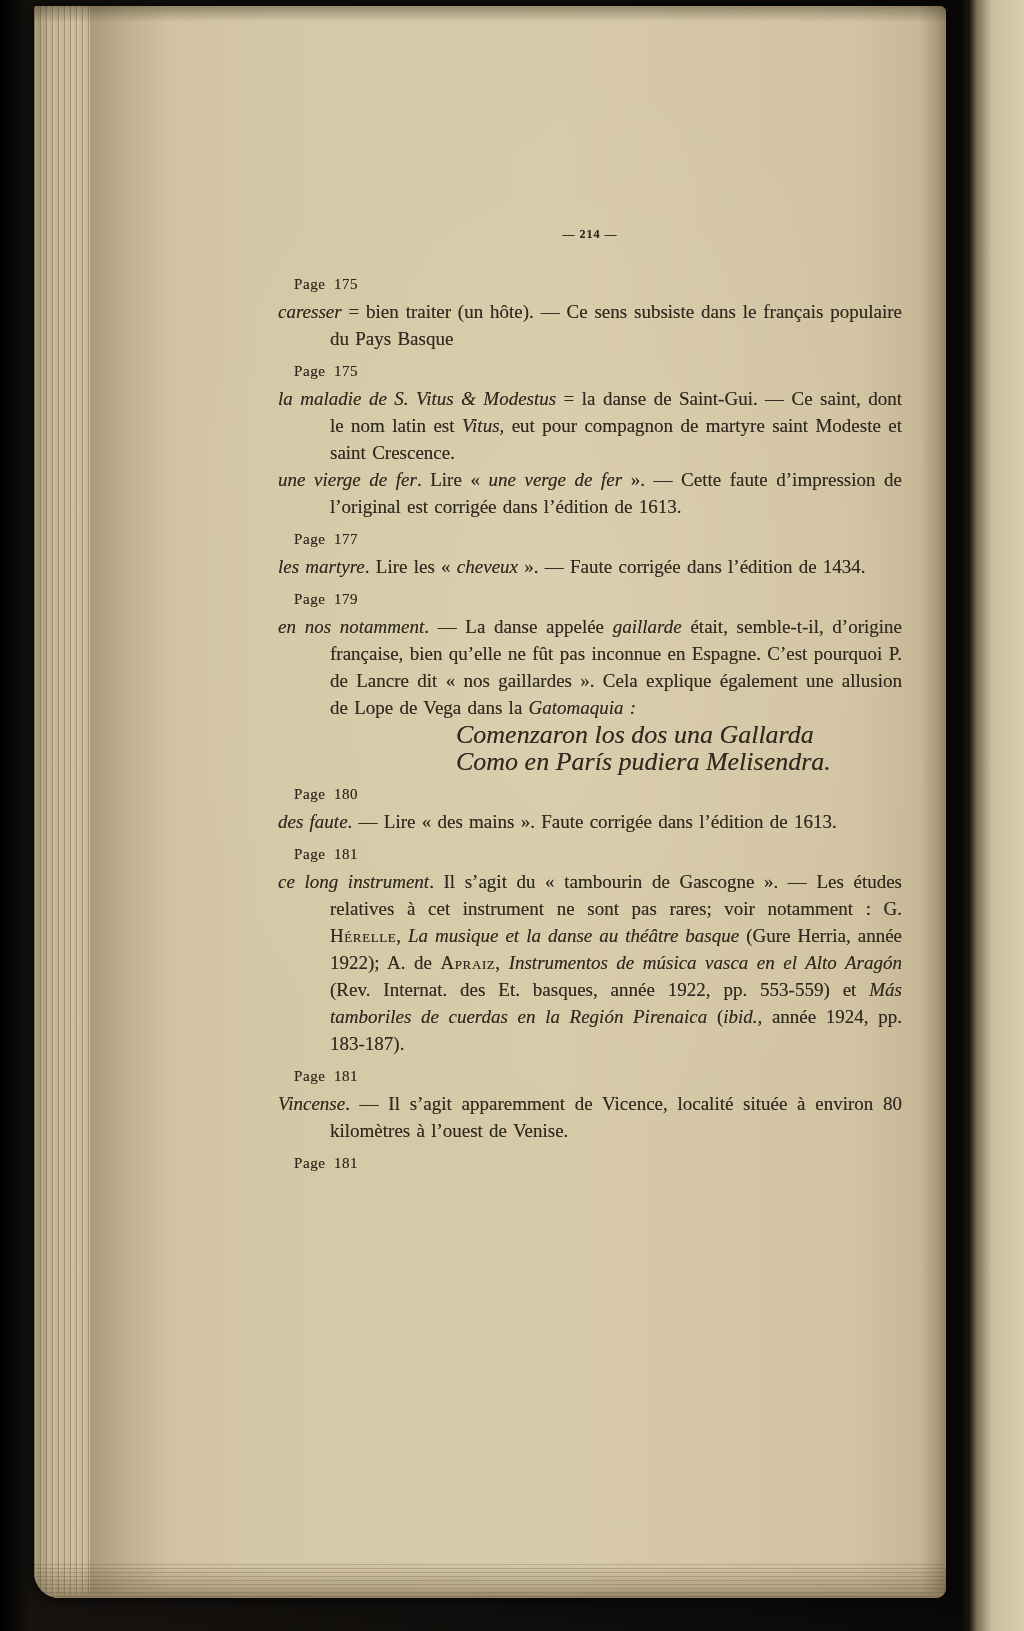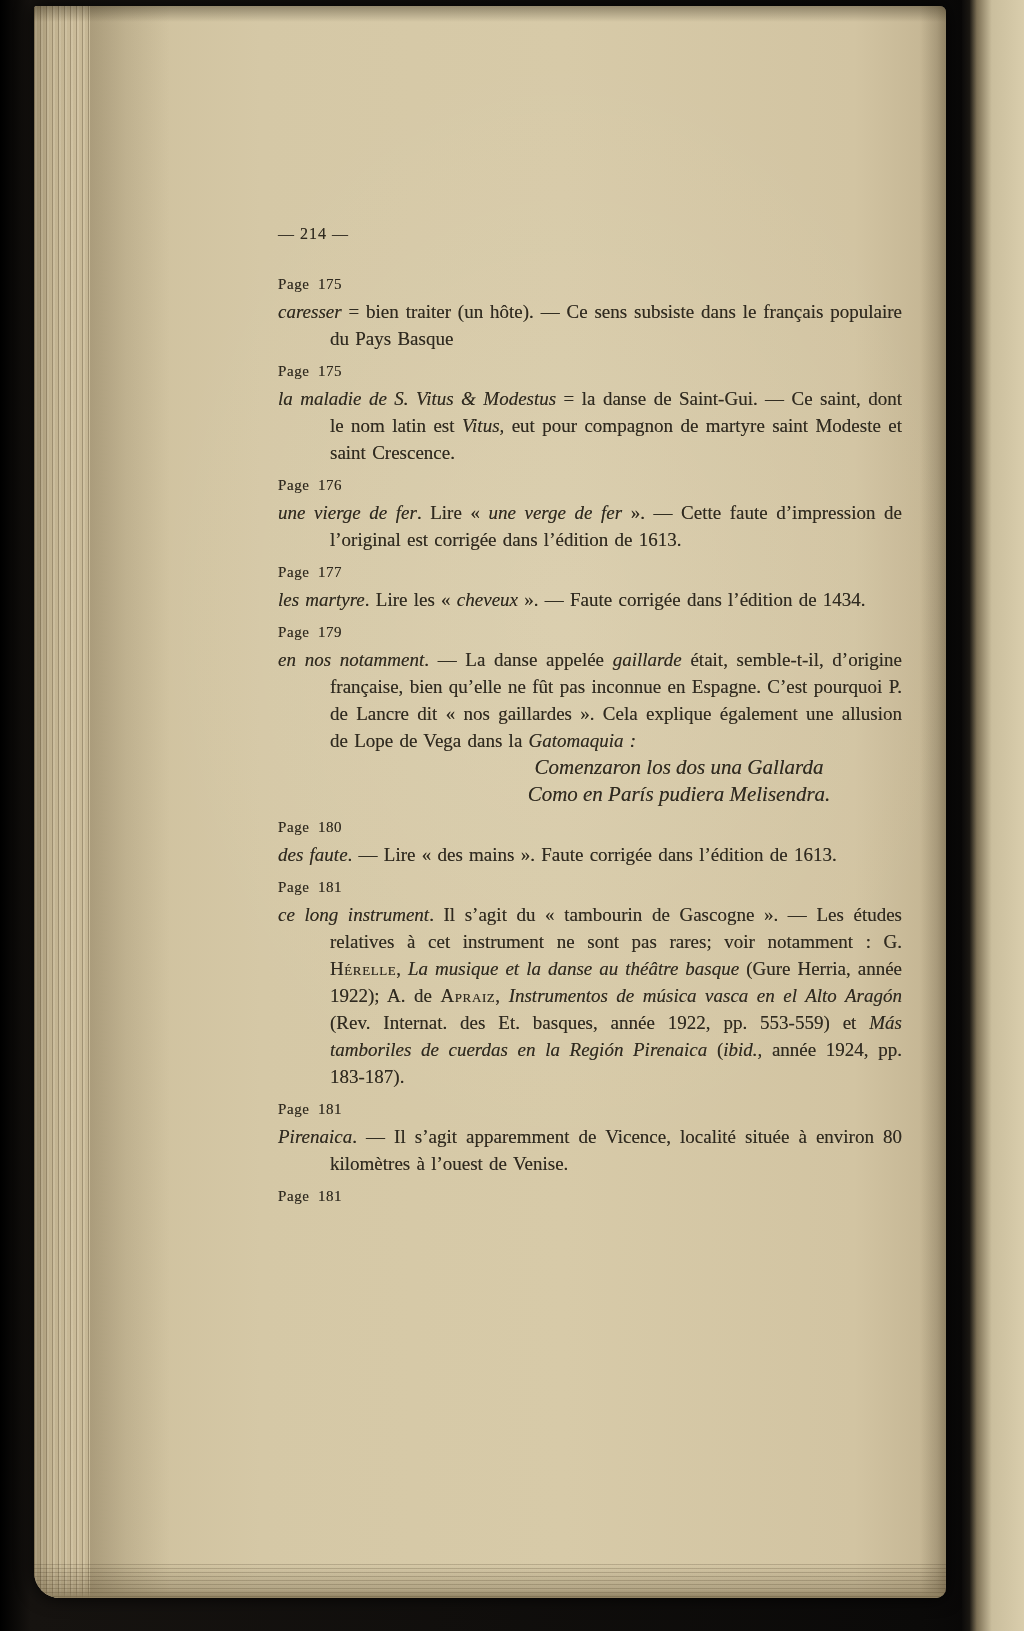--- a/index.html
+++ b/index.html
@@ -54,43 +54,44 @@
   .next-page-sliver {
     position: absolute; right: 0; top: 0; width: 62px; height: 1631px;
     background: linear-gradient(90deg, #0b0a09 0, #1a1712 12%, #7d7055 24%, #cabe9d 48%, #d9cdac 100%);
   }
   .content {
     position: absolute; left: 244px; top: 215px; width: 624px;
     color: var(--ink, #2f2a20);
     text-shadow: 0 0 0.4px rgba(55,45,28,0.55);
   }
   .folio {
-    font-size: 16px; line-height: 26px;
+    text-align: center;
+    font-size: 12px; line-height: 26px;
     margin: 0 0 28px 0;
     letter-spacing: 1px;
+    font-weight: bold;
   }
   .entry-label {
     font-size: 15px; line-height: 18px;
-    margin: 10px 0 5px;
+    margin: 10px 16px 5px;
     letter-spacing: 0.6px;
     word-spacing: 4px;
   }
   .entry-body {
     font-size: 19px; line-height: 27px;
     margin: 0;
     text-align: justify;
     padding-left: 52px;
     text-indent: -52px;
     word-spacing: 1.5px;
   }
   .verse-line {
-    font-size: 21px; line-height: 27px;
+    font-size: 26px; line-height: 27px;
     font-style: italic;
     padding-left: 178px;
-    text-align: center;
   }
   .it { font-style: italic; font-family: Liberation Serif, serif; }
   .sc { font-variant: small-caps; letter-spacing: 0.6px; }
 </style>
 </head>
 <body>
 
 <div class="scan-frame">
   <div class="book-page">
     <div class="page-edges-left"></div>
@@ -103,21 +104,20 @@
       <div>
           <section>
             <div class="entry-label">Page 175</div>
             <p class="entry-body"><span class="it">caresser</span><span> = bien traiter (un hôte). — Ce sens subsiste dans le français populaire du Pays Basque</span></p>
           </section>
           <section>
             <div class="entry-label">Page 175</div>
             <p class="entry-body"><span class="it">la maladie de S. Vitus &amp; Modestus</span><span> = la danse de Saint-Gui. — Ce saint, dont le nom latin est </span><span class="it">Vitus,</span><span> eut pour compagnon de martyre saint Modeste et saint Crescence.</span></p>
           </section>
           <section>
-            <div class="entry-label">Page 176</div>
             <p class="entry-body"><span class="it">une vierge de fer</span><span>. Lire « </span><span class="it">une verge de fer</span><span> ». — Cette faute d’impression de l’original est corrigée dans l’édition de 1613.</span></p>
           </section>
           <section>
             <div class="entry-label">Page 177</div>
             <p class="entry-body"><span class="it">les martyre</span><span>. Lire les « </span><span class="it">cheveux</span><span> ». — Faute corrigée dans l’édition de 1434.</span></p>
           </section>
           <section>
             <div class="entry-label">Page 179</div>
             <p class="entry-body"><span class="it">en nos notamment</span><span>. — La danse appelée </span><span class="it">gaillarde</span><span> était, semble-t-il, d’origine française, bien qu’elle ne fût pas inconnue en Espagne. C’est pourquoi P. de Lancre dit « nos gaillardes ». Cela explique également une allusion de Lope de Vega dans la </span><span class="it">Gatomaquia :</span></p>
             <div class="verse-line">Comenzaron los dos una Gallarda</div>
@@ -126,21 +126,21 @@
           <section>
             <div class="entry-label">Page 180</div>
             <p class="entry-body"><span class="it">des faute</span><span>. — Lire « des mains ». Faute corrigée dans l’édition de 1613.</span></p>
           </section>
           <section>
             <div class="entry-label">Page 181</div>
             <p class="entry-body"><span class="it">ce long instrument</span><span>. Il s’agit du « tambourin de Gascogne ». — Les études relatives à cet instrument ne sont pas rares; voir notamment : G. </span><span class="sc">Hérelle</span><span>, </span><span class="it">La musique et la danse au théâtre basque</span><span> (Gure Herria, année 1922); A. de </span><span class="sc">Apraiz</span><span>, </span><span class="it">Instrumentos de música vasca en el Alto Aragón</span><span> (Rev. Internat. des Et. basques, année 1922, pp. 553-559) et </span><span class="it">Más tamboriles de cuerdas en la Región Pirenaica</span><span> (</span><span class="it">ibid.,</span><span> année 1924, pp. 183-187).</span></p>
           </section>
           <section>
             <div class="entry-label">Page 181</div>
-            <p class="entry-body"><span class="it">Pirenaica</span><span>. — Il s’agit apparemment de Vicence, localité située à environ 80 kilomètres à l’ouest de Venise.</span></p>
+            <p class="entry-body"><span class="it">Vincense</span><span>. — Il s’agit apparemment de Vicence, localité située à environ 80 kilomètres à l’ouest de Venise.</span></p>
           </section>
           <section>
             <div class="entry-label">Page 181</div>
           </section>
         </div>
     </div>
   </div>
   <div class="next-page-sliver"></div>
 </div>
 

